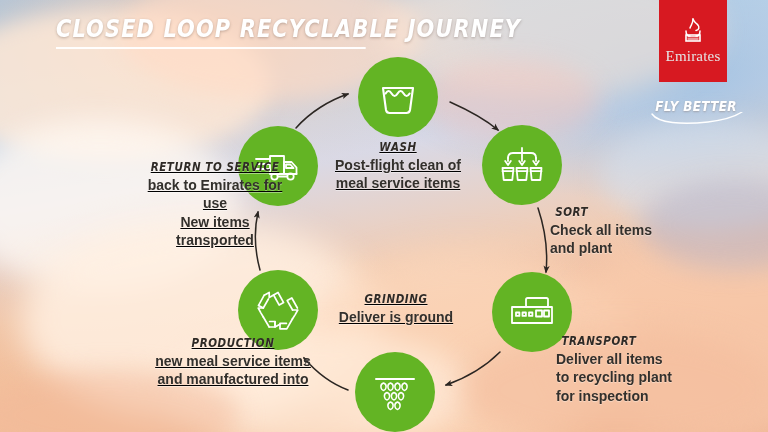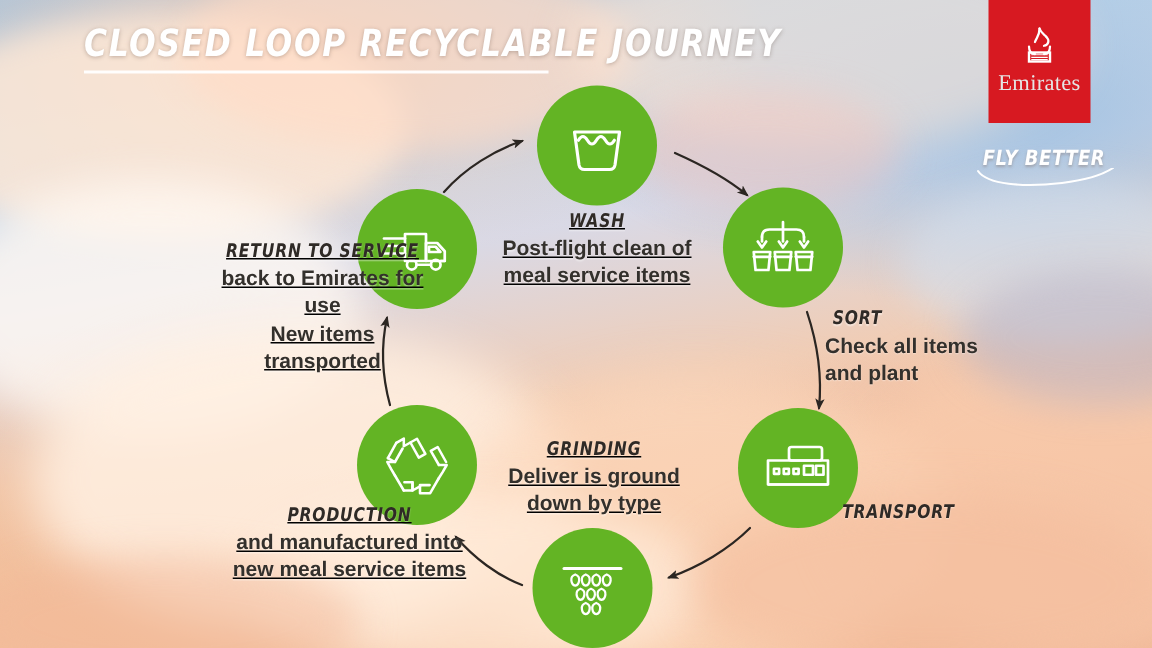--- a/index.html
+++ b/index.html
@@ -213,20 +213,25 @@
           <rect x="21" y="19.5" width="3.4" height="3.4"></rect>
           <rect x="28" y="17.5" width="6" height="6"></rect>
           <rect x="36" y="17.5" width="5" height="6"></rect>
           <path d="M4 30 H44"></path>
         </g>
       </svg>
     </span>
   </div>
   <div class="caption ta-l" style="left:556px;top:334px;width:136px;">
     <div class="cap-title">TRANSPORT</div>
+    <div class="cap-desc">
+      <div>Deliver all items</div>
+      <div>to recycling plant</div>
+      <div>for inspection</div>
+    </div>
   </div>
 
   <div class="node" style="left:355px;top:352px;">
     <span>
       <svg width="48" height="44" viewBox="0 0 48 44">
         <path d="M5 9 H43" stroke="#ffffff" stroke-width="2" stroke-linecap="round"></path>
         <g fill="none" stroke="#ffffff" stroke-width="1.5" stroke-linejoin="round">
           <path d="M12.5 13 q3 1 2.6 4 q-.4 3 -2.6 3.4 q-2.2 -.4 -2.6 -3.4 q-.4 -3 2.6 -4 z"></path>
           <path d="M19.5 13 q3 1 2.6 4 q-.4 3 -2.6 3.4 q-2.2 -.4 -2.6 -3.4 q-.4 -3 2.6 -4 z"></path>
           <path d="M26.5 13 q3 1 2.6 4 q-.4 3 -2.6 3.4 q-2.2 -.4 -2.6 -3.4 q-.4 -3 2.6 -4 z"></path>
@@ -237,21 +242,20 @@
           <path d="M19.5 32 q3 1 2.6 4 q-.4 3 -2.6 3.4 q-2.2 -.4 -2.6 -3.4 q-.4 -3 2.6 -4 z"></path>
           <path d="M26.5 32 q3 1 2.6 4 q-.4 3 -2.6 3.4 q-2.2 -.4 -2.6 -3.4 q-.4 -3 2.6 -4 z"></path>
         </g>
       </svg>
     </span>
   </div>
   <div class="caption ta-c" style="left:322px;top:292px;width:148px;">
     <div class="cap-title">GRINDING</div>
     <div class="cap-desc">
       <div>Deliver is ground</div>
-      <div>down by type</div>
     </div>
   </div>
 
   <div class="node" style="left:238px;top:270px;">
     <span>
       <svg width="46" height="44" viewBox="0 0 46 44">
         <g fill="none" stroke="#ffffff" stroke-width="1.7" stroke-linejoin="round" stroke-linecap="round">
           <path d="M23 4.5 L28.6 14.6 L24.2 17.1 L18.6 7 Z"></path>
           <path d="M18.6 7 L14.2 9.5 L14.2 4.4 L9.2 7.2"></path>
           <path d="M9.2 7.2 L3.6 17.4 L8.3 20 L13.4 11"></path>
@@ -263,22 +267,22 @@
           <path d="M42.4 20 L36.8 10 L32.2 12.6 L37.6 22"></path>
           <path d="M37.6 22 L42.8 22 L40.2 26.6 L37.4 31"></path>
           <path d="M37.4 31 L31.8 40.8 H25 V35.4 H31.4"></path>
         </g>
       </svg>
     </span>
   </div>
   <div class="caption ta-c" style="left:148px;top:336px;width:170px;">
     <div class="cap-title">PRODUCTION</div>
     <div class="cap-desc">
+      <div>new meal service items</div>
       <div>and manufactured into</div>
-      <div>new meal service items</div>
     </div>
   </div>
 
   <div class="node" style="left:238px;top:126px;">
     <span>
       <svg width="50" height="38" viewBox="0 0 50 38">
         <g fill="none" stroke="#ffffff" stroke-width="1.8" stroke-linecap="round" stroke-linejoin="round">
           <path d="M3 12 H17"></path>
           <path d="M5.5 17 H17"></path>
           <path d="M3 22 H17"></path>

